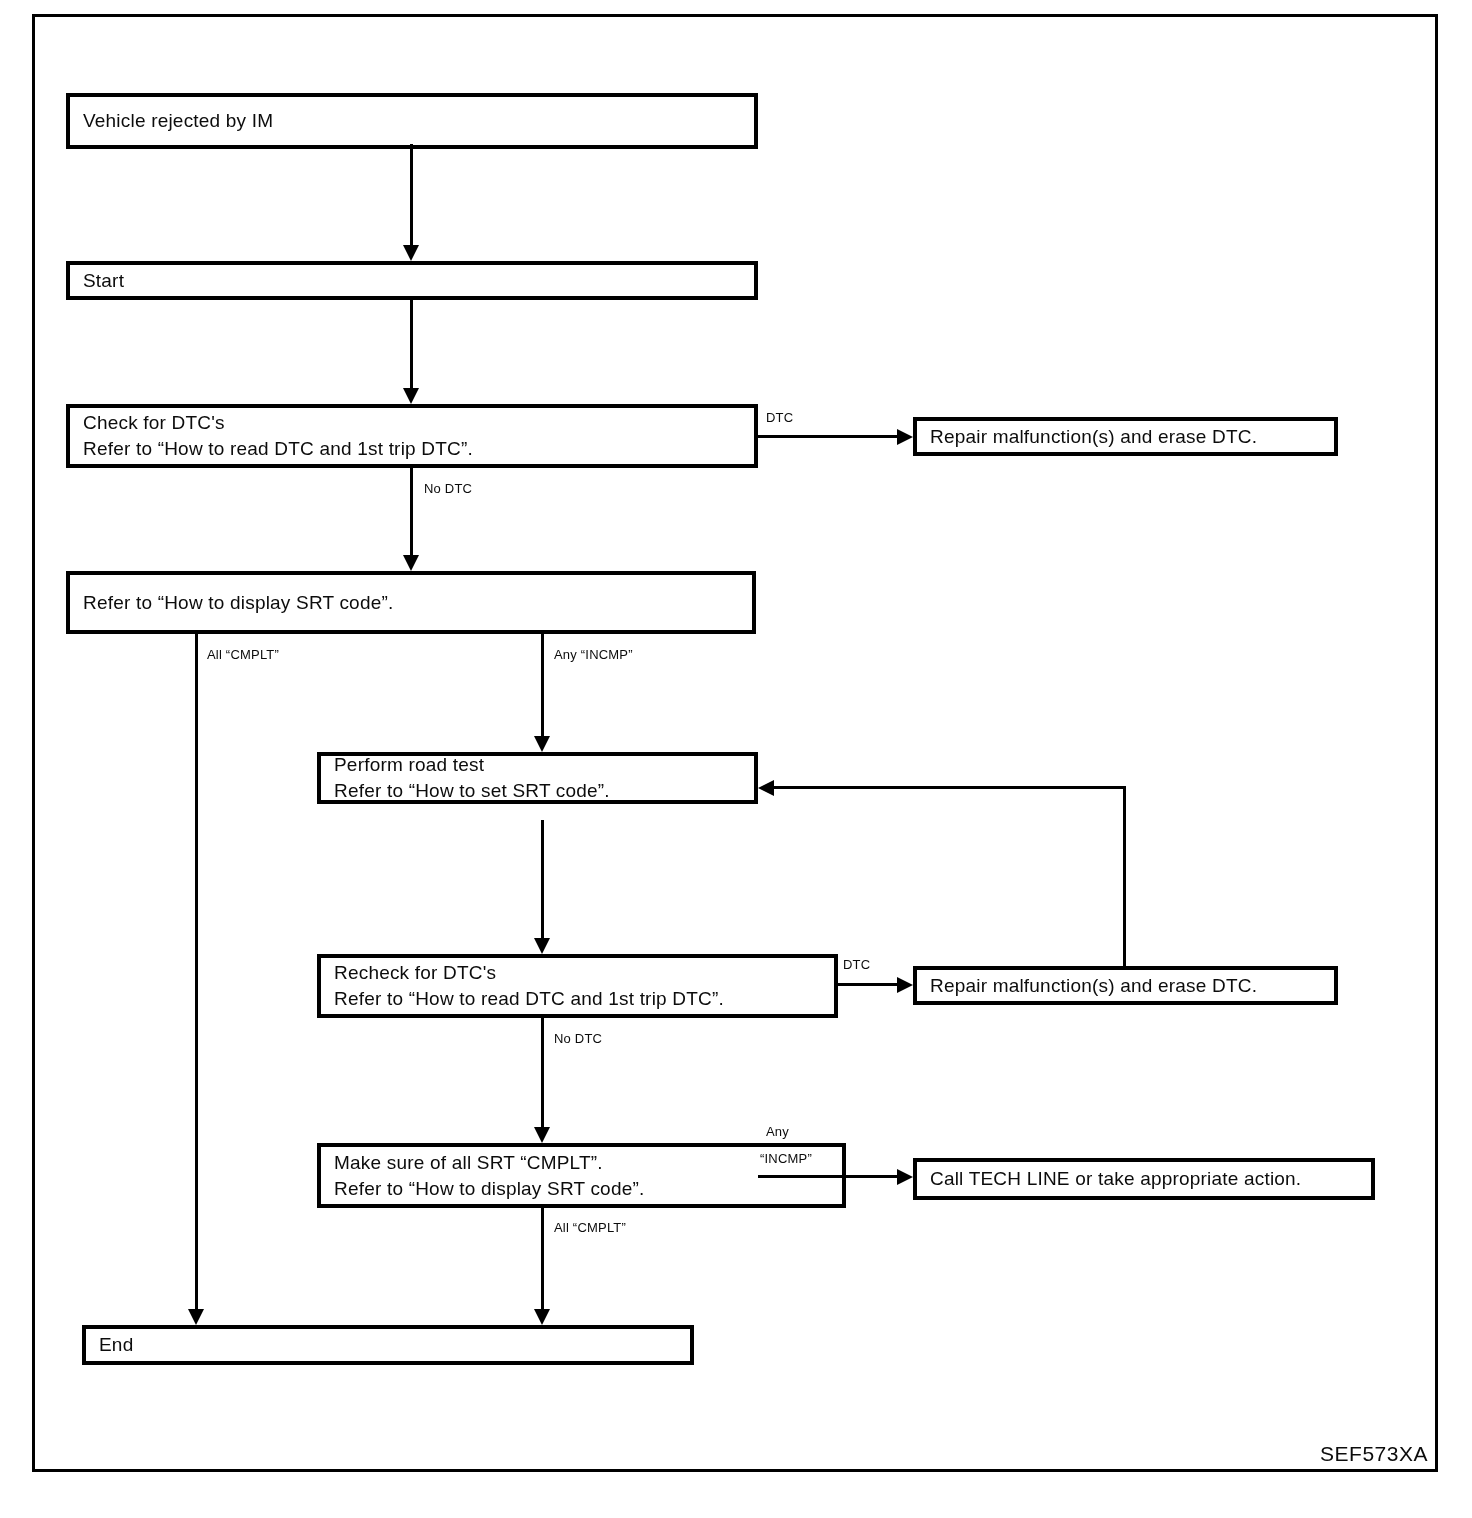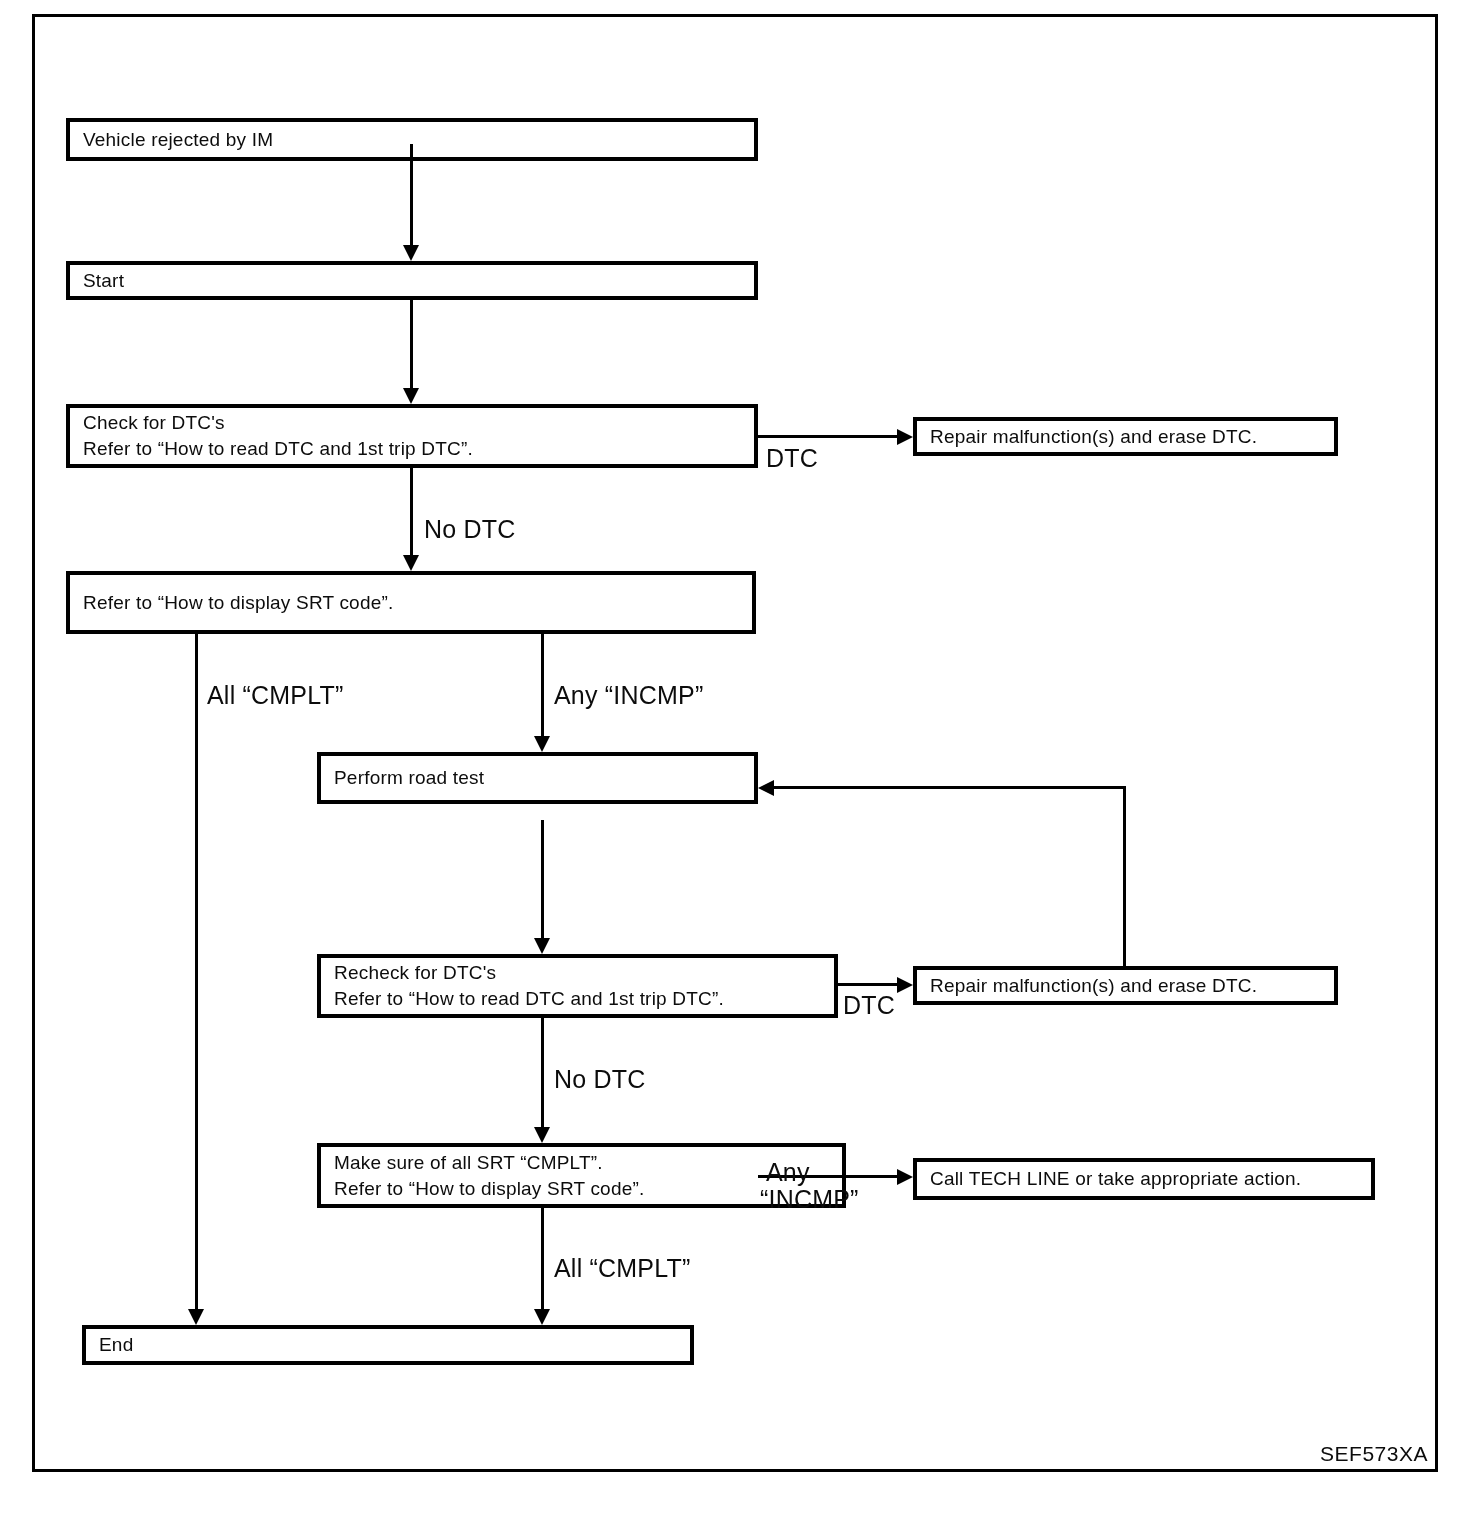--- a/index.html
+++ b/index.html
@@ -12,30 +12,30 @@
        padding:2px 10px 2px 13px;}
   .bl{font-size:19px;line-height:26px;white-space:nowrap;letter-spacing:0.2px;}
   .vline{position:absolute;width:3px;background:#000;}
   .hline{position:absolute;height:3px;background:#000;}
   .arrD{position:absolute;width:0;height:0;border-left:8px solid transparent;
         border-right:8px solid transparent;border-top:16px solid #000;}
   .arrR{position:absolute;width:0;height:0;border-top:8px solid transparent;
         border-bottom:8px solid transparent;border-left:16px solid #000;}
   .arrL{position:absolute;width:0;height:0;border-top:8px solid transparent;
         border-bottom:8px solid transparent;border-right:16px solid #000;}
-  .lbl{position:absolute;font-size:25px;line-height:24px;white-space:nowrap;letter-spacing:0.2px;margin-top:40px;}
+  .lbl{position:absolute;font-size:13px;line-height:24px;white-space:nowrap;letter-spacing:0.2px;}
   #figcode{position:absolute;right:44px;top:1434px;font-size:21px;letter-spacing:0.5px;margin-top:8px;}
 </style>
 </head>
 <body>
 
 <div id="page">
   <div id="frame"></div>
 
-  <div class="box" style="left:66px;top:118px;width:692px;height:43px">
+  <div class="box" style="left:66px;top:93px;width:692px;height:56px">
     <div class="bl">Vehicle rejected by IM</div>
   </div>
 
   <div class="box" style="left:66px;top:261px;width:692px;height:39px">
     <div class="bl">Start</div>
   </div>
 
   <div class="box" style="left:66px;top:404px;width:692px;height:64px">
     <div class="bl">Check for DTC's</div>
     <div class="bl">Refer to “How to read DTC and 1st trip DTC”.</div>
@@ -44,20 +44,21 @@
   <div class="box" style="left:913px;top:417px;width:425px;height:39px">
     <div class="bl">Repair malfunction(s) and erase DTC.</div>
   </div>
 
   <div class="box" style="left:66px;top:571px;width:690px;height:63px">
     <div class="bl">Refer to “How to display SRT code”.</div>
   </div>
 
   <div class="box" style="left:317px;top:752px;width:441px;height:52px">
     <div class="bl">Perform road test</div>
+    <div class="bl">Refer to “How to set SRT code”.</div>
   </div>
 
   <div class="box" style="left:317px;top:954px;width:521px;height:64px">
     <div class="bl">Recheck for DTC's</div>
     <div class="bl">Refer to “How to read DTC and 1st trip DTC”.</div>
   </div>
 
   <div class="box" style="left:913px;top:966px;width:425px;height:39px">
     <div class="bl">Repair malfunction(s) and erase DTC.</div>
   </div>

